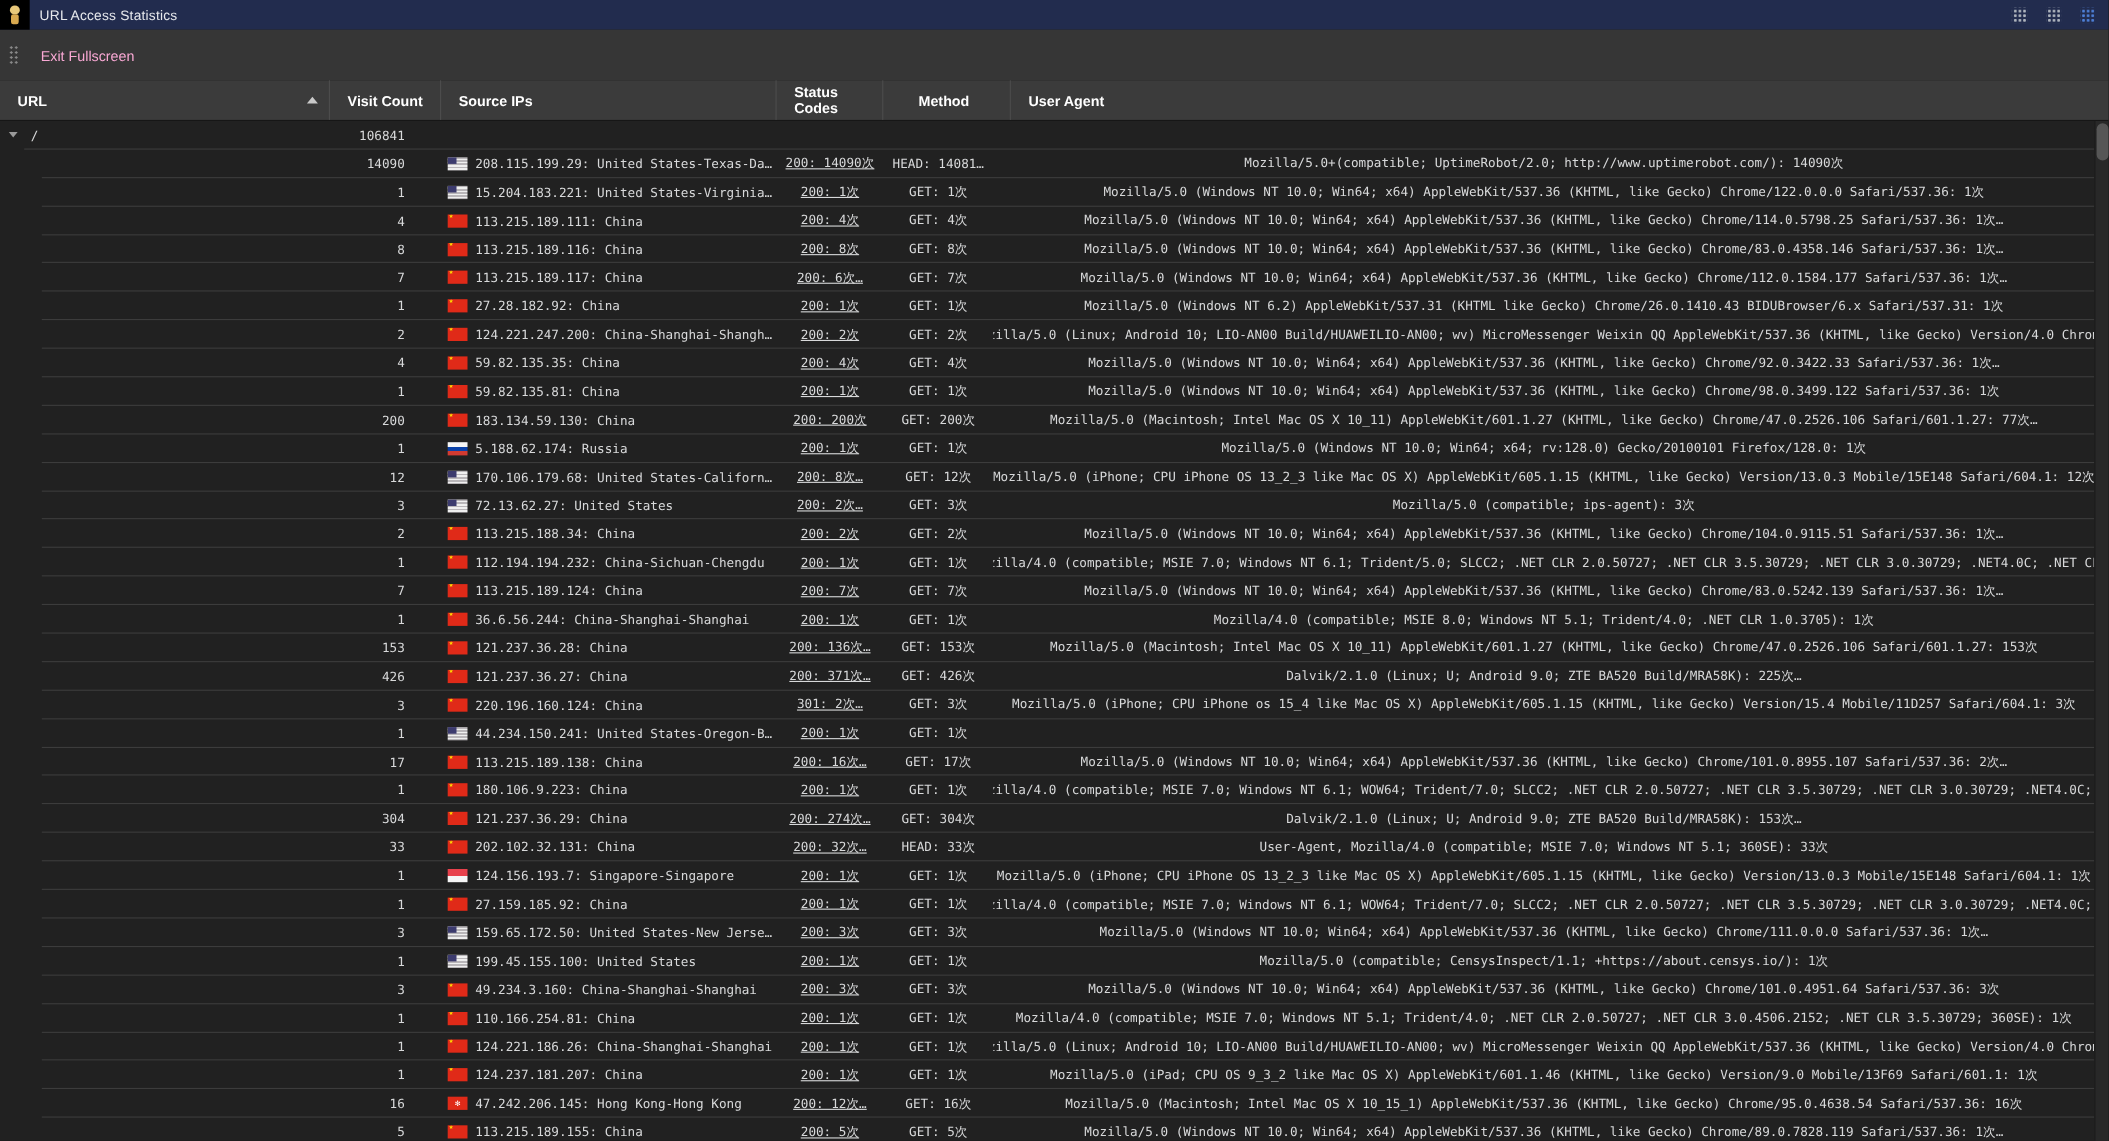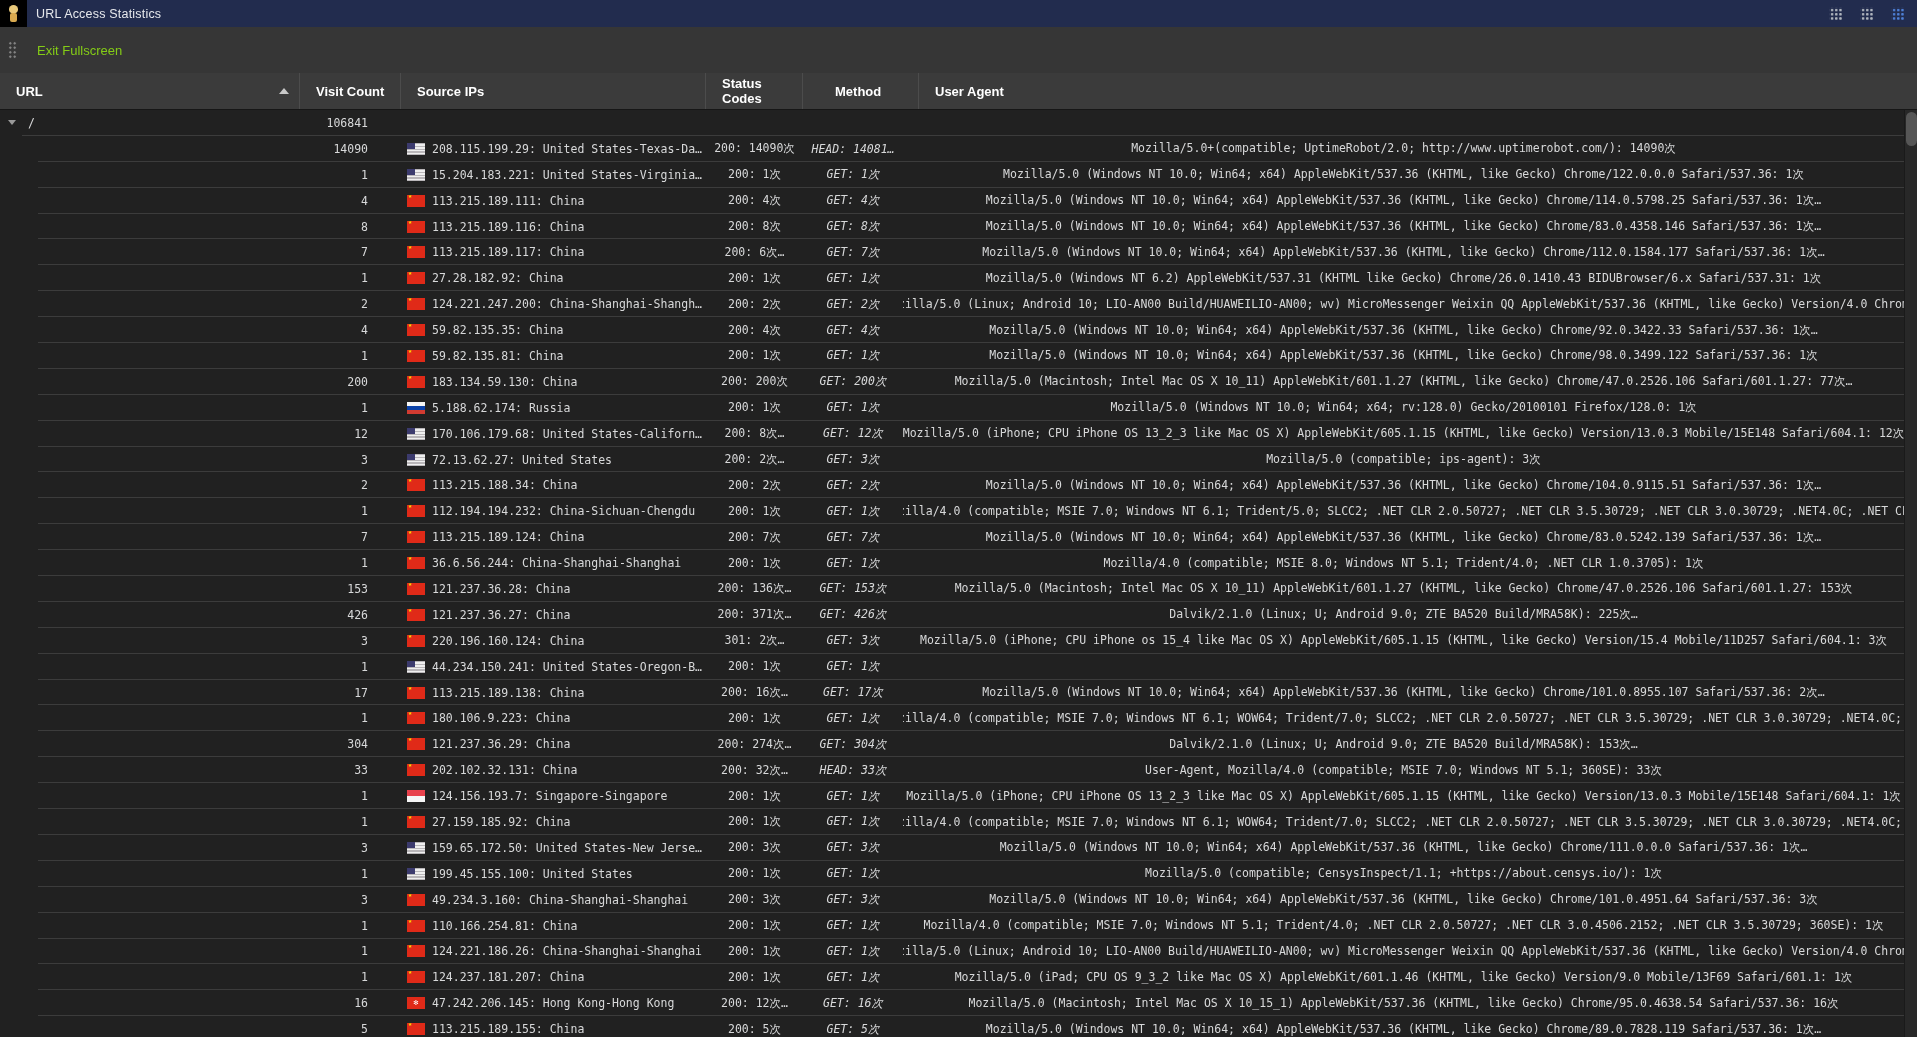--- a/index.html
+++ b/index.html
@@ -18,21 +18,21 @@
              background-image:radial-gradient(circle, currentColor 1.1px, transparent 1.4px);
              background-size:4.2px 4.2px; background-position:1px 1px; cursor:pointer; }
   .dot-light { color:#aeb4bd; }
   .dot-blue  { color:#4d7fd6; }
 
   
   .toolbar { height:46px; background:#363636; display:flex; align-items:center; flex:0 0 auto; }
   .drag-handle { width:9px; height:18px; margin-left:8px;
                  background-image:radial-gradient(circle, #8a8a8a 1px, transparent 1.3px);
                  background-size:4.5px 4.5px; cursor:grab; }
-  .exit-fs { color:#84cc16; font-size:13px; margin-left:20px; cursor:pointer; }
+  .exit-fs { color:#f9a8d4; font-size:13px; margin-left:20px; cursor:pointer; }
 
   
   .table { flex:1 1 auto; display:flex; flex-direction:column; position:relative; background:#212121; }
   .thead { height:37px; background:#3b3b3b; display:flex; align-items:center; flex:0 0 auto;
            border-bottom:1px solid #161616; }
   .th { color:#ffffff; font-size:13px; font-weight:bold; padding-left:16px; height:100%;
         display:flex; align-items:center; border-right:1px solid #4c4c4c; cursor:pointer; }
   .th:last-child { border-right:none; }
   .w-url { width:300px; } .w-vc { width:101px; } .w-sip { width:305px; }
   .w-sc { width:97px; } .w-m { width:100px;margin-left:16px; } .w-ua { flex:1; }
@@ -44,22 +44,22 @@
   .row { height:25.9px; display:flex; align-items:center; position:relative;
          font-family:"DejaVu Sans Mono", monospace; font-size:11.5px; color:#d8d9da; cursor:pointer; }
   .row::after { content:''; position:absolute; left:38px; right:-13px; bottom:0; height:1px; background:#3c3c3c; }
   .row.parent::after { left:22px; }
   .cell { height:100%; display:flex; align-items:center; overflow:hidden; white-space:nowrap; }
   .c-url { width:300px; padding-left:8px; }
   .caret { width:0; height:0; border-left:4.5px solid transparent; border-right:4.5px solid transparent;
            border-top:5.5px solid #9a9a9a; margin-right:12px; flex:0 0 auto; cursor:pointer; }
   .c-vc { width:101px; justify-content:flex-end; padding-right:33px; }
   .c-sip { width:305px; padding-left:6px; }
-  .c-sc { width:97px; justify-content:center; }
-  .c-m  { width:100px; justify-content:center;font-style:italic; }
+  .c-sc { width:97px; justify-content:center;text-decoration:underline; }
+  .c-m  { width:100px; justify-content:center; }
   .c-ua { flex:1; justify-content:center; }
 
   
   .flag { width:18px; height:12px; margin-right:7px; flex:0 0 auto; position:relative;
           display:inline-flex; align-items:center; justify-content:center; overflow:hidden; }
   .flag-us { background:repeating-linear-gradient(180deg, #b9b6b9 0 1.4px, #efefef 1.4px 2.8px); }
   .flag-us::before { content:''; position:absolute; left:0; top:0; width:8px; height:6px; background:#3c3b6e; }
   .flag-cn { background:#e02a18; }
   .flag-cn::before { content:'★'; position:absolute; left:1px; top:-3px; color:#ffde00; font-size:7px; }
   .flag-ru { background:linear-gradient(180deg, #f5f5f5 0 4px, #0a41a8 4px 8px, #d23b31 8px 12px); }

